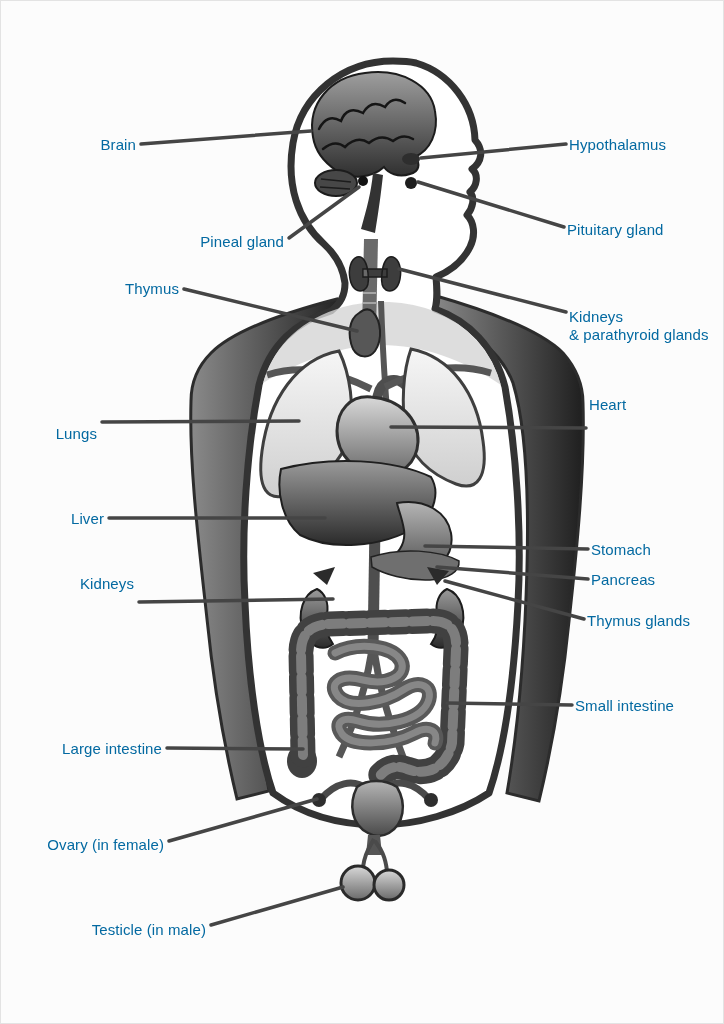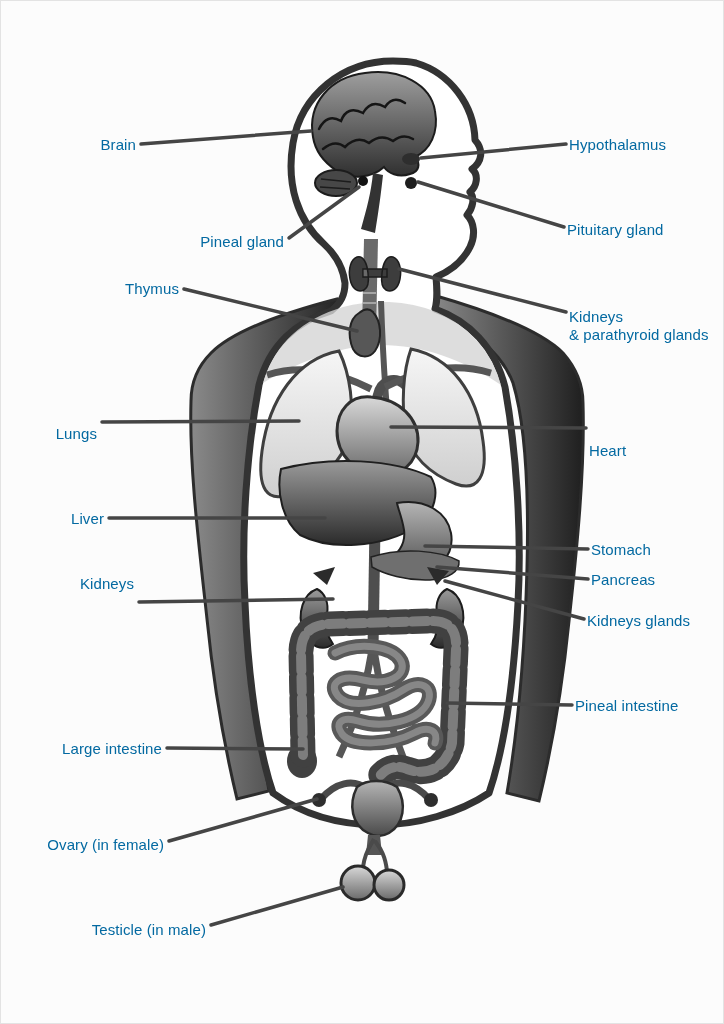--- a/index.html
+++ b/index.html
@@ -141,19 +141,19 @@
   <div class="label" style="top:747px;right:561px">Large intestine</div>
   <div class="label" style="top:843px;right:559px">Ovary (in female)</div>
   <div class="label" style="top:928px;right:517px">Testicle (in male)</div>
 
   <div class="label" style="top:143px;left:568px">Hypothalamus</div>
   <div class="label" style="top:228px;left:566px">Pituitary gland</div>
   <div class="label two-line" style="top:325px;left:568px">
     <span>Kidneys</span>
     <span>&amp; parathyroid glands</span>
   </div>
-  <div class="label" style="top:449px;left:588px">Heart</div>
+  <div class="label" style="top:403px;left:588px">Heart</div>
   <div class="label" style="top:548px;left:590px">Stomach</div>
   <div class="label" style="top:578px;left:590px">Pancreas</div>
-  <div class="label" style="top:619px;left:586px">Kidneys glands</div>
-  <div class="label" style="top:704px;left:574px">Pineal intestine</div>
+  <div class="label" style="top:619px;left:586px">Thymus glands</div>
+  <div class="label" style="top:704px;left:574px">Small intestine</div>
 
 </div>
 
 </body></html>

